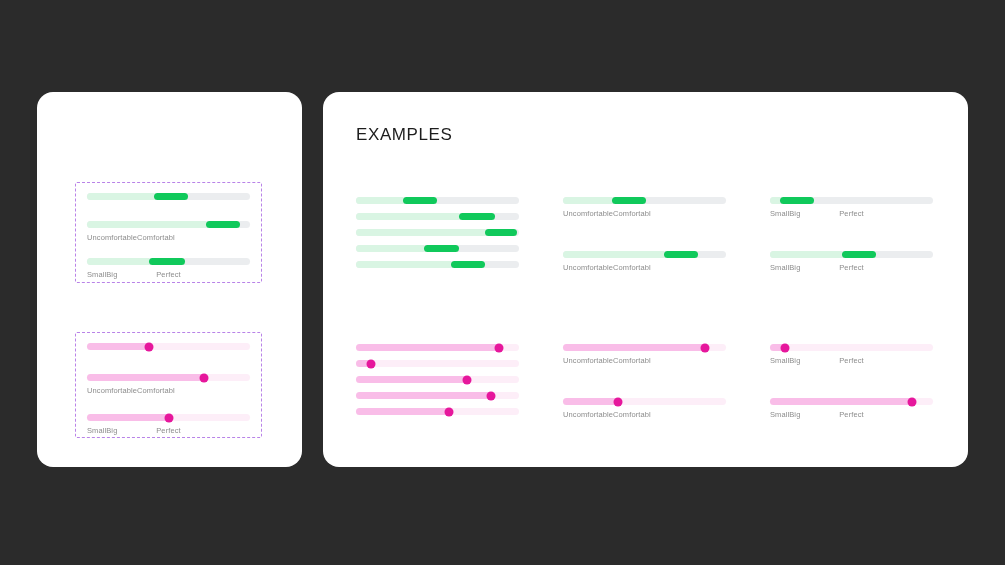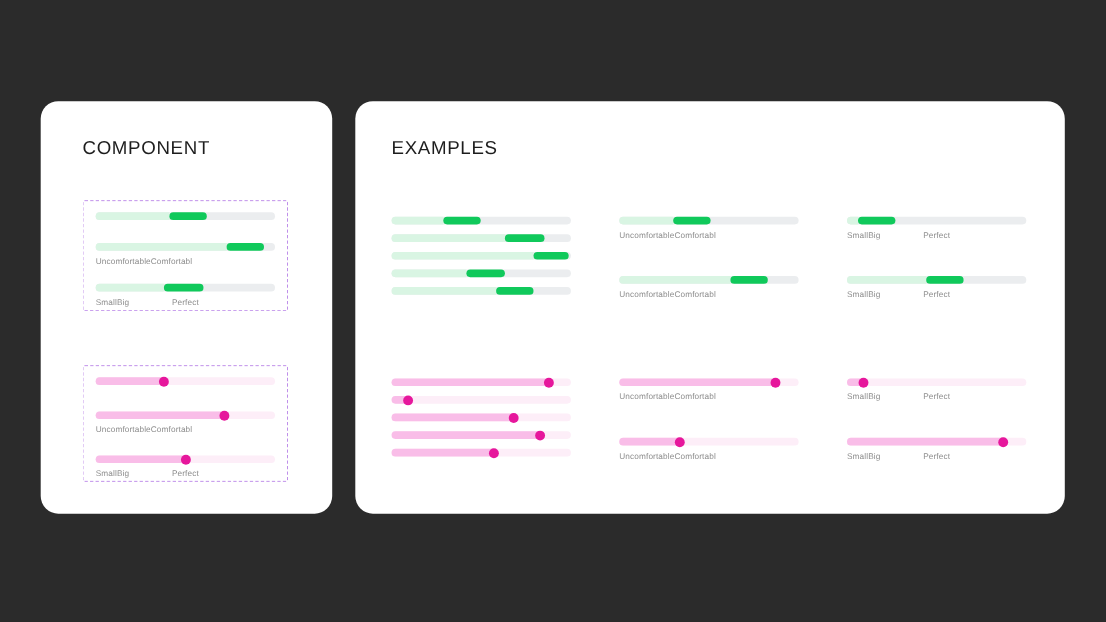--- a/index.html
+++ b/index.html
@@ -129,21 +129,20 @@
 
   .stack-plain > .slider { margin-bottom: 9px; }
   .stack-labeled > .slider { margin-bottom: 33px; }
 </style>
 </head>
 <body>
 
 <div class="stage">
 
   <div class="card" id="card-component">
-    <div class="card-title">COMPONENT</div>
 
     <div class="sel-group" id="sel-green"></div>
     <div class="sel-group" id="sel-pink"></div>
 
     <div class="slot" id="cg-1">
       <div class="slider theme-green">
         <div class="track">
           <div class="track-bg"></div>
           <div class="elapsed" style="width: 41%;"></div>
           <div class="fill" style="left: 41%; width: 21%;"></div>

